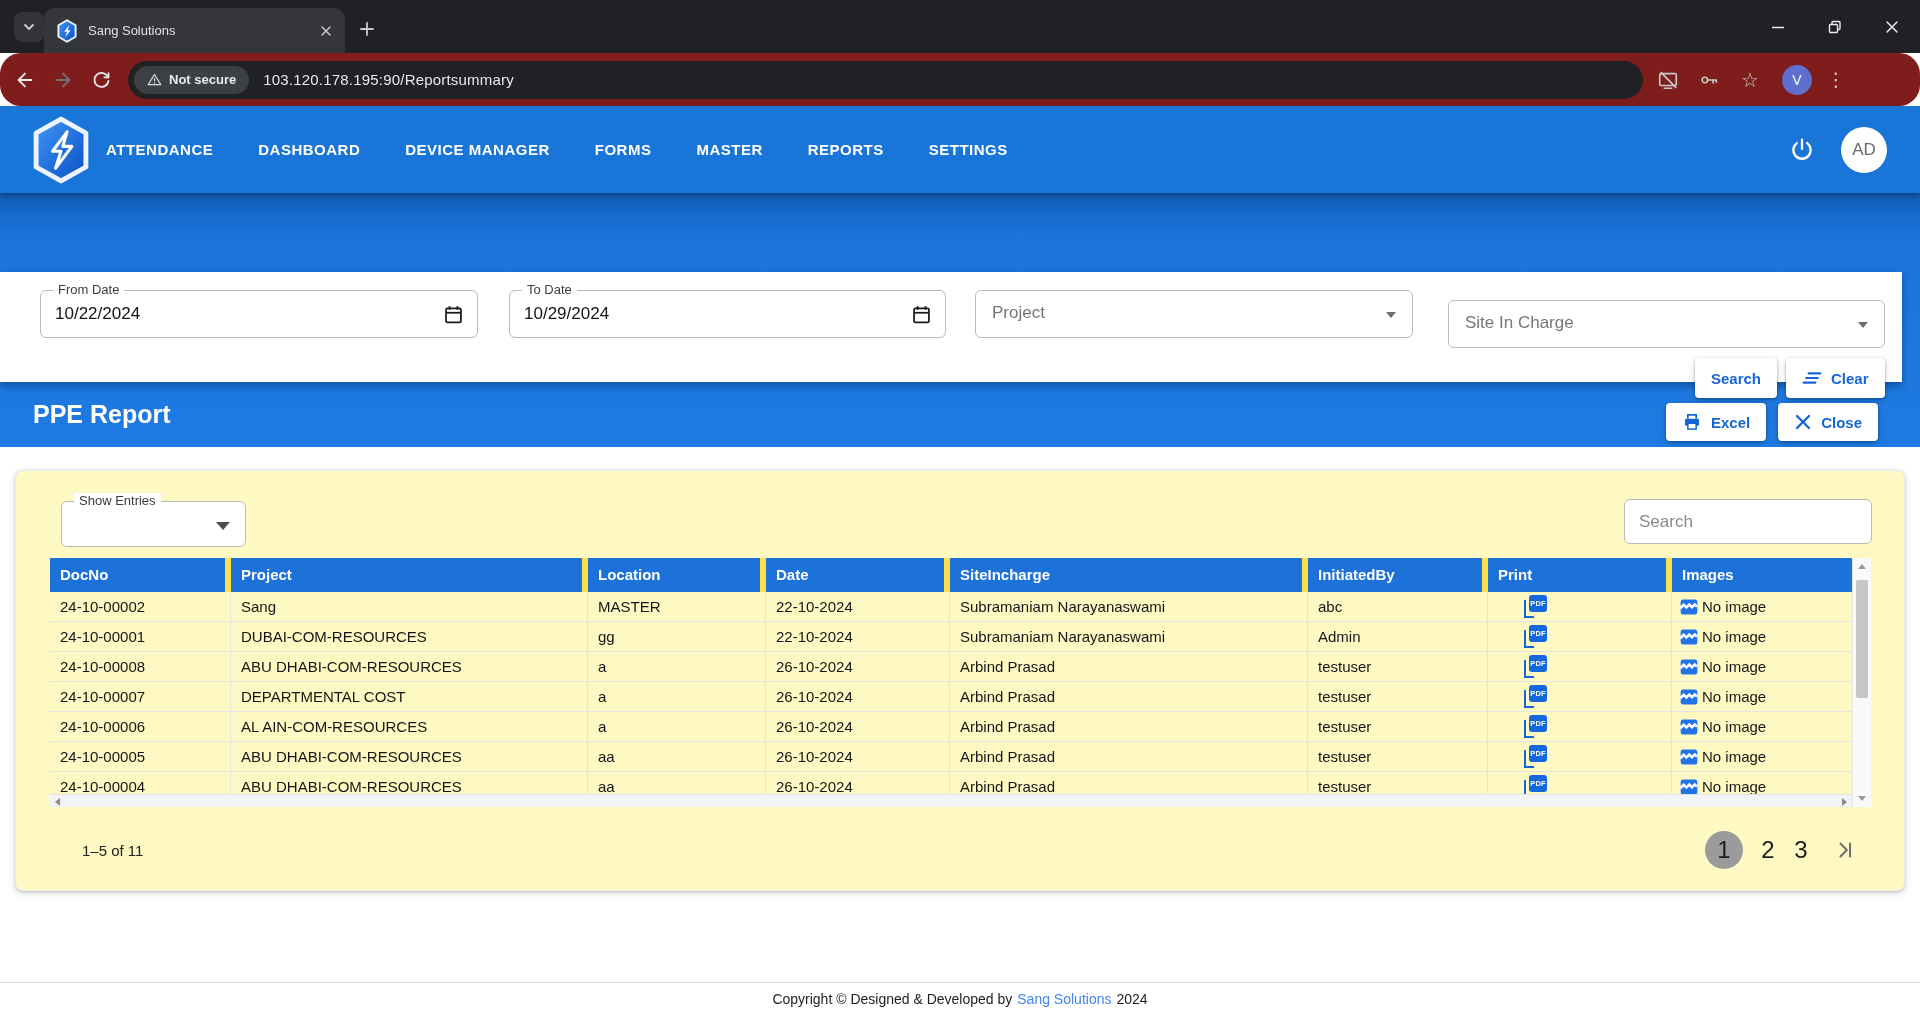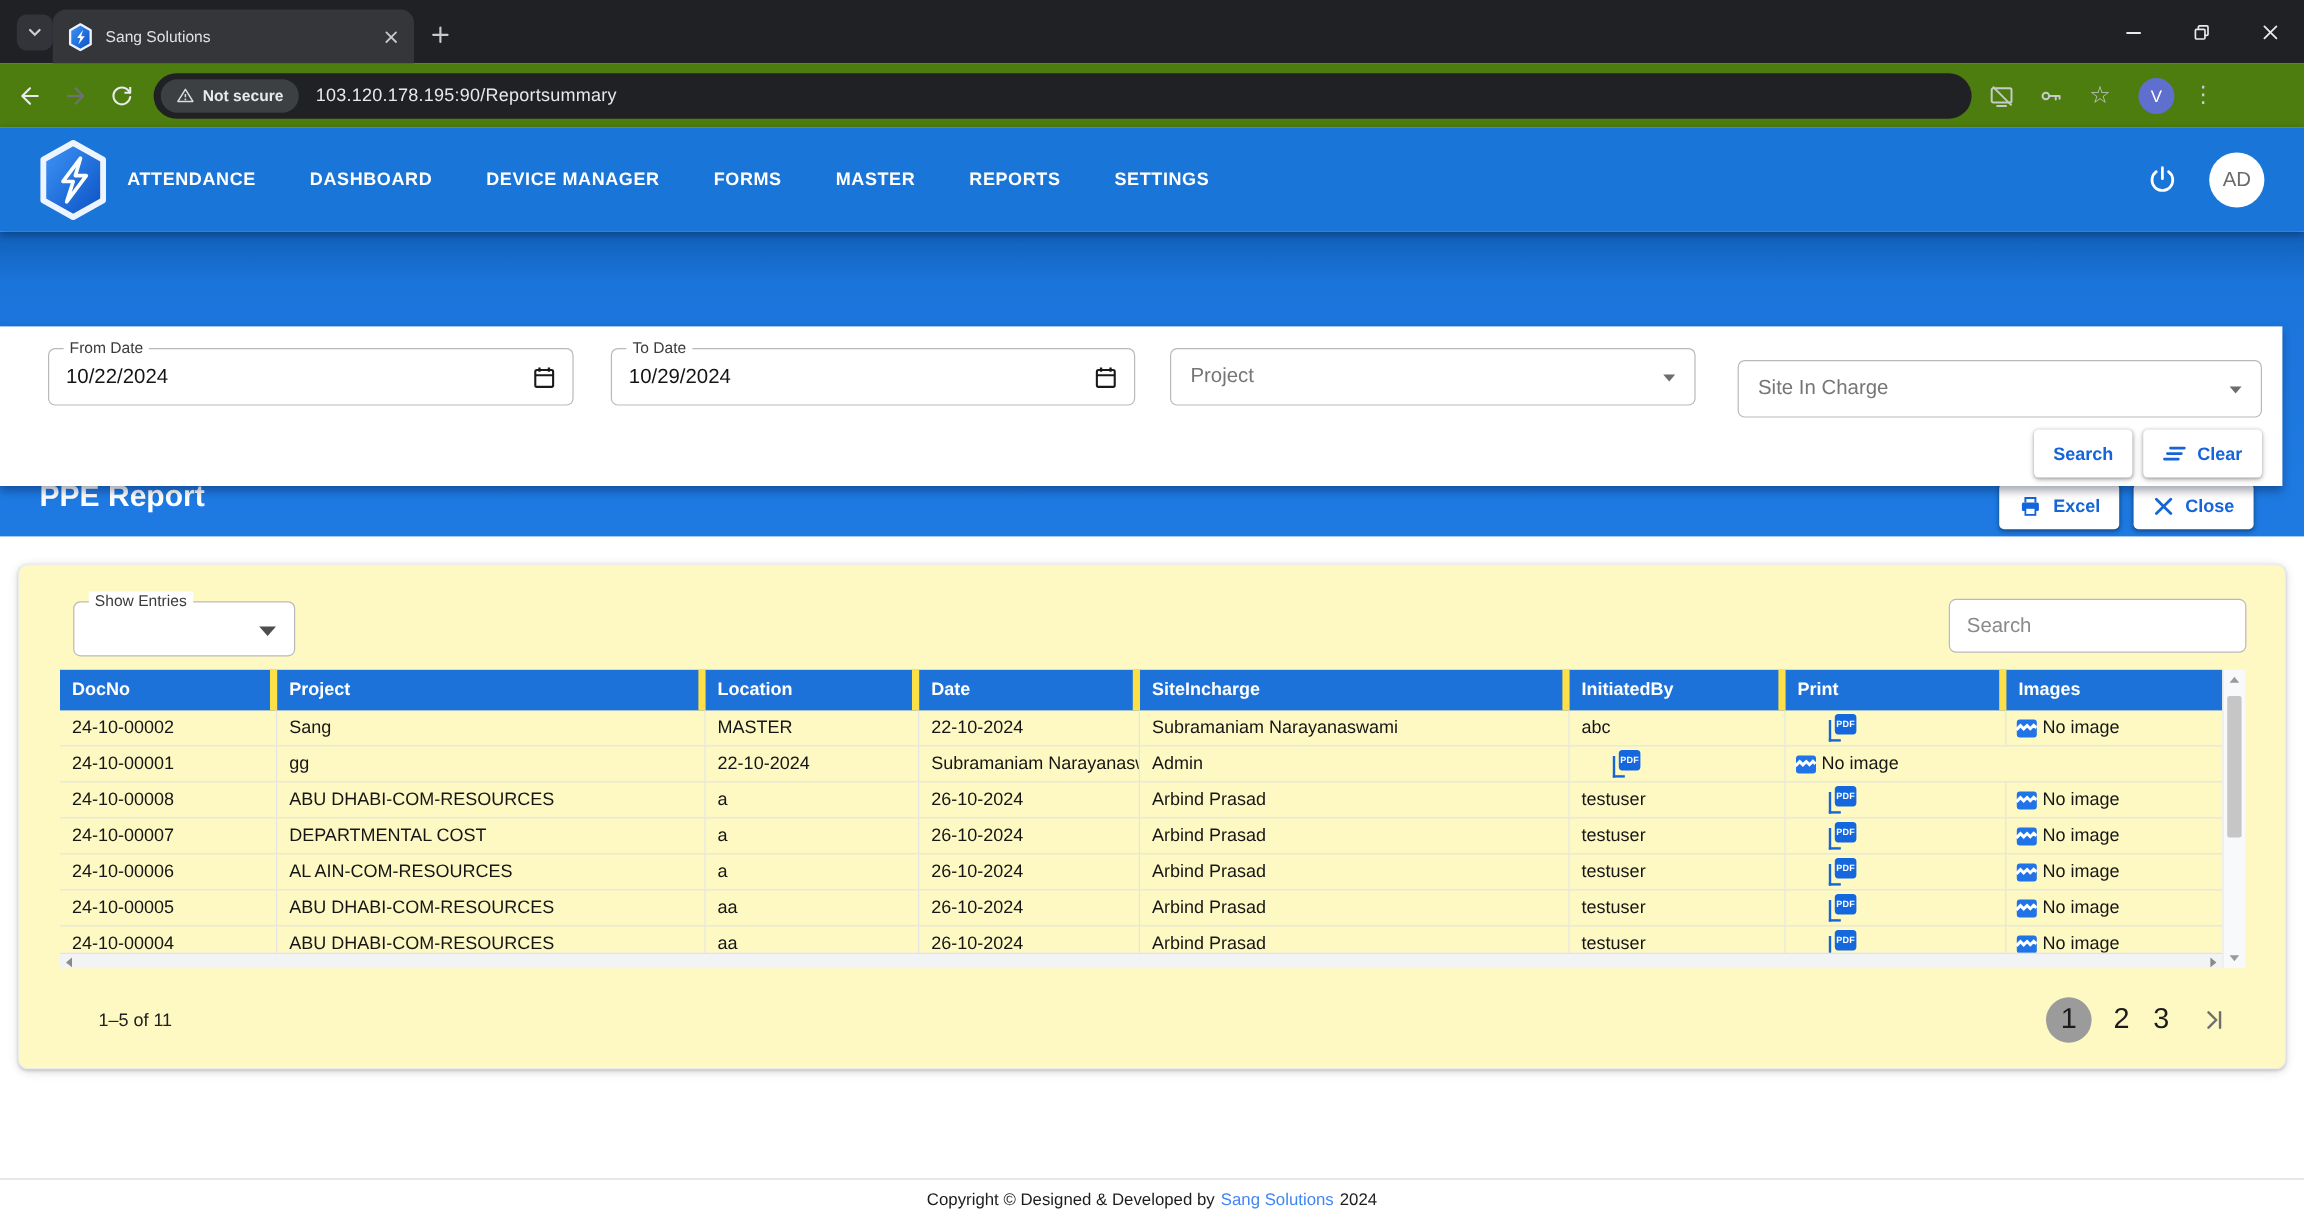--- a/index.html
+++ b/index.html
@@ -11,21 +11,21 @@
   .tabsearch { position: absolute; left: 14px; top: 12px; width: 30px; height: 30px; border-radius: 8px; background: #32343a; display: flex; align-items: center; justify-content: center; cursor: pointer; }
   .tab { position: absolute; left: 44px; top: 8px; width: 301px; height: 45px; background: #35363a; border-radius: 11px 11px 0 0; display: flex; align-items: center; padding: 0 10px 0 12px; }
   .favicon { width: 22px; height: 24px; display: inline-flex; }
   .tabtitle { flex: 1; margin-left: 10px; font-size: 13px; color: #dfe1e5; white-space: nowrap; overflow: hidden; }
   .tabclose { width: 18px; height: 18px; display: inline-flex; align-items: center; justify-content: center; cursor: pointer; }
   .newtab { position: absolute; left: 354px; top: 16px; width: 26px; height: 26px; display: flex; align-items: center; justify-content: center; cursor: pointer; }
   .wincontrols { position: absolute; right: 0; top: 0; height: 53px; display: flex; }
   .wc { width: 57px; height: 53px; display: flex; align-items: center; justify-content: center; cursor: pointer; }
 
   
-  .toolbar { position: absolute; left: 0; top: 53px; width: 1920px; height: 53px; background: #4d7c0f; display: flex; align-items: center; }
+  .toolbar { position: absolute; left: 0; top: 53px; width: 1920px; height: 53px; background: #7f1d1d; display: flex; align-items: center; border-radius: 21px; }
   .navbtn { width: 34px; height: 34px; display: inline-flex; align-items: center; justify-content: center; margin-left: 4px; cursor: pointer; }
   .navbtn:first-child { margin-left: 8px; }
   .addressbar { margin-left: 10px; width: 1515px; height: 38px; background: #202124; border-radius: 19px; display: flex; align-items: center; padding: 0 14px 0 6px; }
   .chip { height: 28px; background: #3c4043; border-radius: 14px; display: inline-flex; align-items: center; gap: 7px; padding: 0 13px; color: #e8eaed; font-size: 13px; font-weight: 700; cursor: pointer; }
   .url { margin-left: 14px; color: #e6e8eb; font-size: 15px; letter-spacing: .2px; }
   .tbicon { width: 32px; height: 32px; display: inline-flex; align-items: center; justify-content: center; margin-left: 9px; cursor: pointer; }
   .star { font-size: 20px; color: #c7cacd; }
   .profile { width: 30px; height: 30px; border-radius: 50%; background: #5f6fce; color: #fff; font-size: 14px; display: inline-flex; align-items: center; justify-content: center; margin-left: 16px; cursor: pointer; }
   .kebab { font-size: 19px; color: #c7cacd; margin-left: 14px; margin-right: 10px; cursor: pointer; width: 20px; text-align: center; }
 
@@ -38,21 +38,21 @@
   .power { width: 26px; height: 26px; display: inline-flex; margin-right: 26px; cursor: pointer; }
   .avatar-ad { width: 46px; height: 46px; border-radius: 50%; background: #fff; color: #6b6b6b; font-size: 17px; display: inline-flex; align-items: center; justify-content: center; margin-right: 33px; cursor: pointer; }
 
   
   .band { position: absolute; left: 0; top: 193px; width: 1920px; height: 254px; background: linear-gradient(180deg, #1160ba 0px, #1b74da 42px, #1e7ae2 100%); }
   .pagetitle { position: absolute; left: 33px; top: 207px; font-size: 25px; font-weight: 700; color: #fff; }
   .bandbtns { position: absolute; right: 42px; top: 210px; display: flex; gap: 12px; }
   .wbtn { background: #fff; border: none; border-radius: 4px; height: 38px; padding: 0 16px; display: inline-flex; align-items: center; gap: 9px; color: #1565d8; font-family: inherit; font-size: 15px; font-weight: 700; box-shadow: 0 1px 3px rgba(0,0,0,.3), 0 2px 6px rgba(0,0,0,.15); cursor: pointer; }
 
   
-  .filterpanel { position: absolute; left: 0; top: 79px; width: 1902px; height: 133px; background: #fff; box-shadow: 0 4px 7px rgba(0,10,40,.35); }
+  .filterpanel { position: absolute; left: 0; top: 79px; width: 1902px; height: 110px; background: #fff; box-shadow: 0 4px 7px rgba(0,10,40,.35); }
   .ofield { position: absolute; border: 1px solid #b9b9b9; border-radius: 6px; background: #fff; height: 48px; }
   .flabel { position: absolute; top: -9px; left: 12px; background: #fff; padding: 0 5px; font-size: 13px; color: #3c3c3c; white-space: nowrap; }
   .fval { position: absolute; left: 14px; top: 0; height: 100%; width: 70%; border: none; outline: none; background: transparent; font-family: inherit; font-size: 17px; color: #141414; }
   .calicon { position: absolute; right: 13px; top: 13px; }
   .fromdate { left: 40px; top: 18px; width: 438px; }
   .todate   { left: 509px; top: 18px; width: 437px; }
   .project  { left: 975px; top: 18px; width: 438px; }
   .site     { left: 1448px; top: 28px; width: 437px; }
   .sval { position: absolute; left: 16px; top: 12px; font-size: 17px; color: #767676; }
   .caret { position: absolute; right: 16px; top: 21px; width: 0; height: 0; border-left: 5px solid transparent; border-right: 5px solid transparent; border-top: 6px solid #6d6d6d; }
@@ -333,20 +333,21 @@
             <svg width="20" height="20" viewBox="0 0 24 24">
               <rect x="2" y="3" width="20" height="18" rx="3" fill="#2173e8"></rect>
               <path d="M1.5 13.5l4.2-4.2 3.2 3.2 3.4-3.4 3.2 3.2 3.4-3.4 2.6 2.6" stroke="#fff" stroke-width="3" fill="none"></path>
             </svg>
             <span>No image</span>
           </span>
       </div>
 
       <div class="tr">
         <span class="td">24-10-00001</span>
+        <span class="td">DUBAI-COM-RESOURCES</span>
         <span class="td">gg</span>
         <span class="td">22-10-2024</span>
         <span class="td">Subramaniam Narayanaswami</span>
         <span class="td">Admin</span>
         <span class="td printcell">
             <span class="pdficon">
               <span class="pdfpage">PDF</span>
             </span>
           </span>
         <span class="td imgcell">

